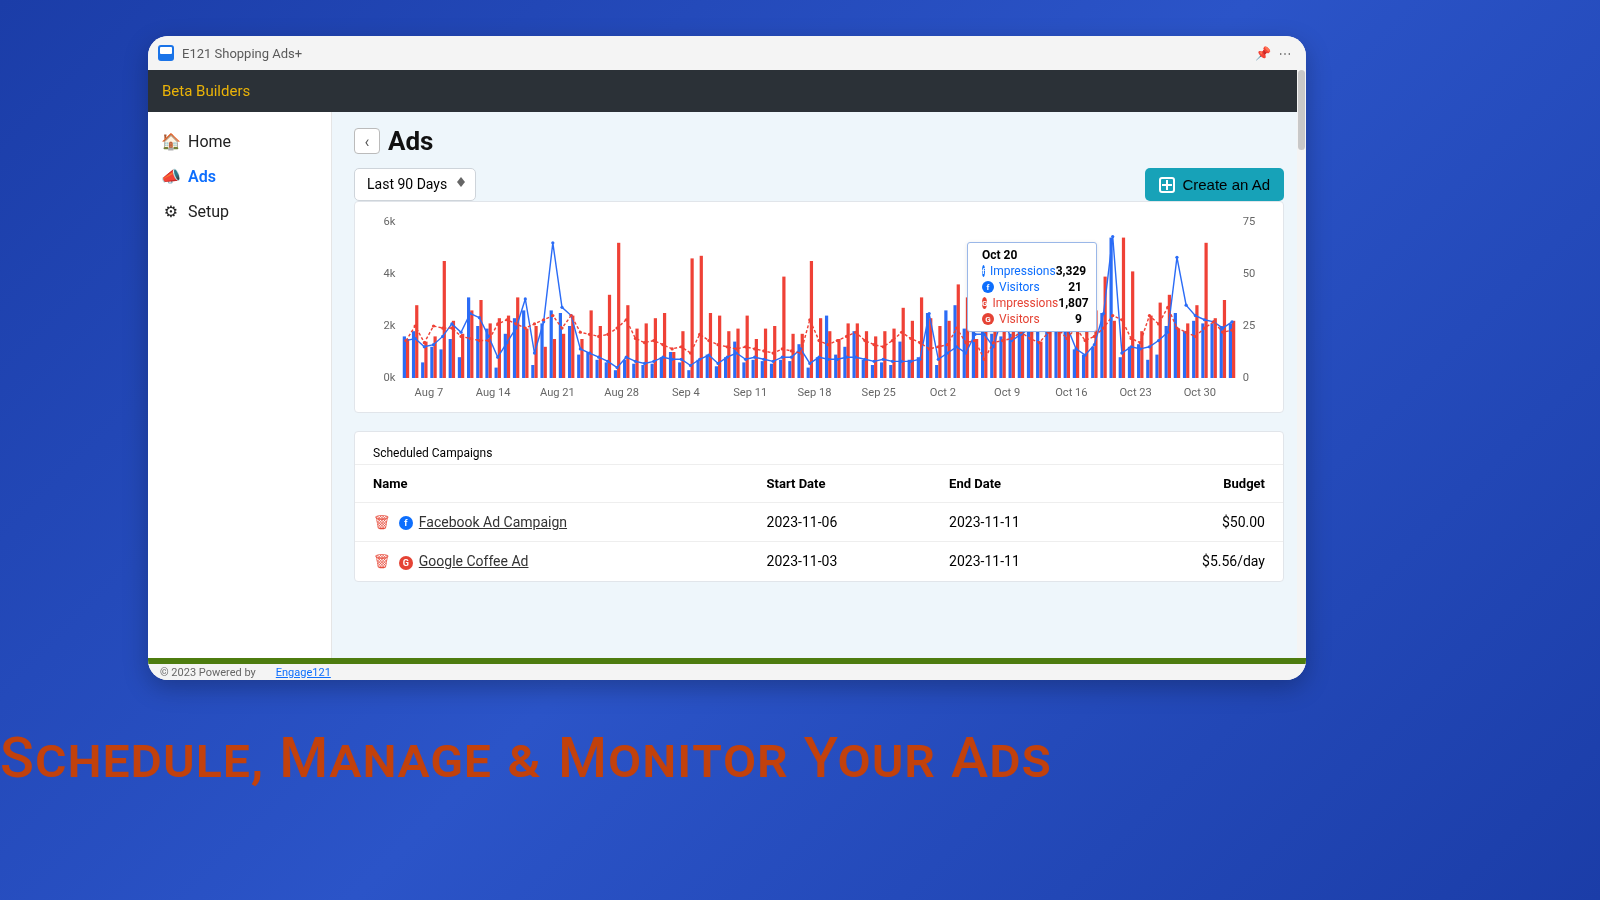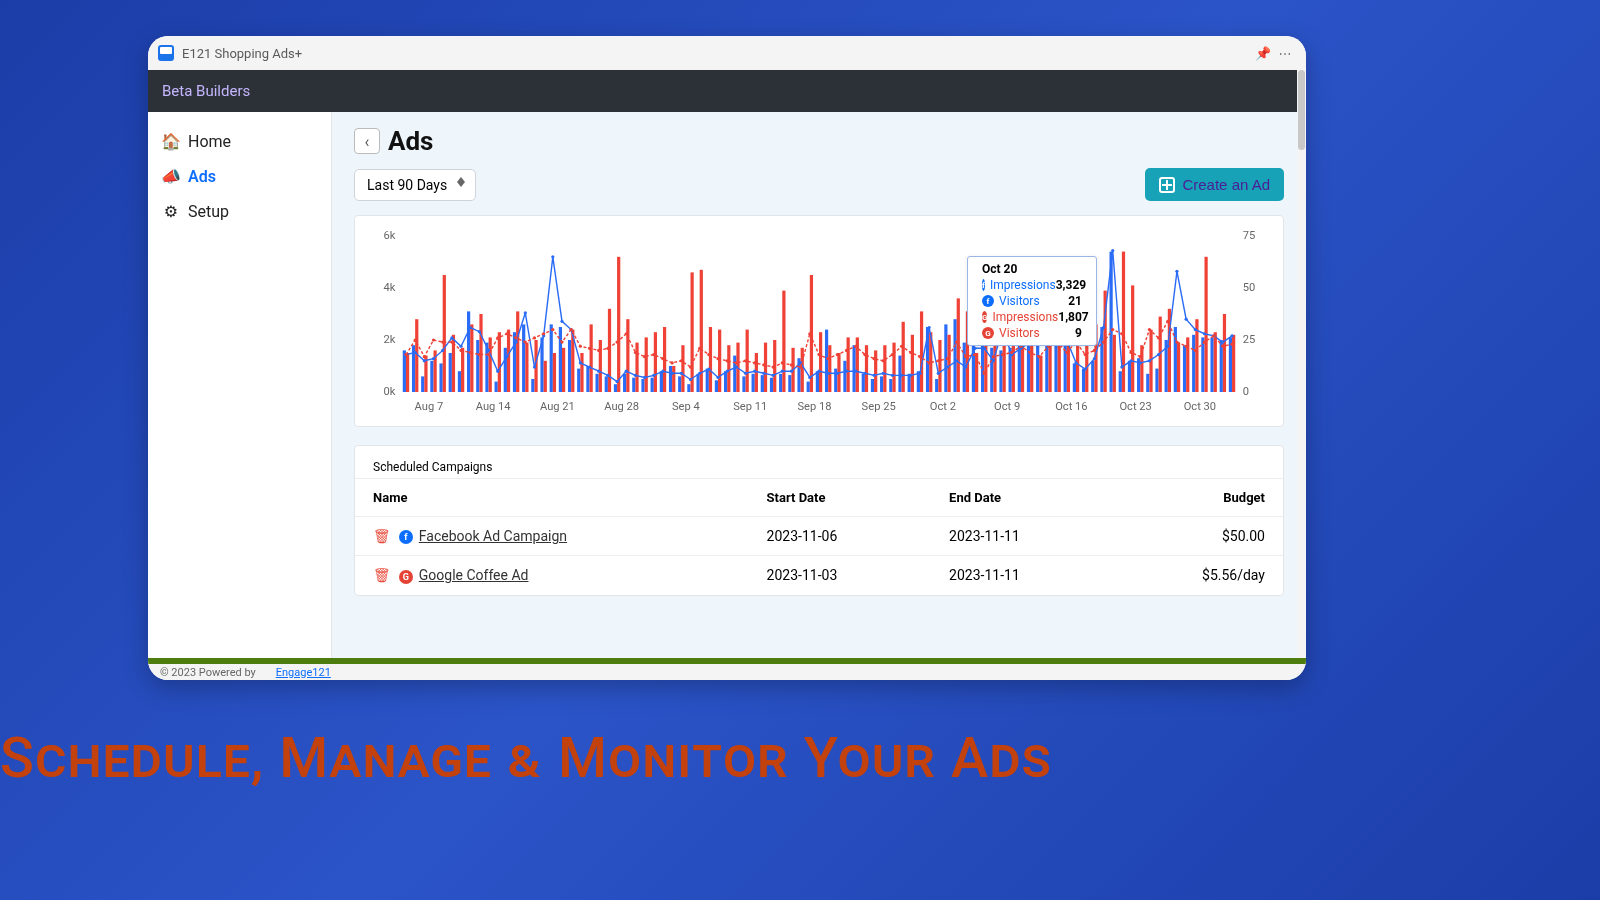--- a/index.html
+++ b/index.html
@@ -21,21 +21,21 @@
   .titlebar {
     height: 34px; background: #f4f4f4;
     display: flex; align-items: center; padding: 0 10px;
     font-size: 13px; color: #5a5a5a;
   }
   .titlebar .logo { width: 16px; height: 16px; background: #1a73e8; border-radius: 3px; margin-right: 8px; position: relative;}
   .titlebar .logo:after{content:""; position:absolute; inset:2px 2px 7px 2px; background:#fff; border-radius:1px;}
   .titlebar .spacer { flex: 1; }
   .titlebar .tb-icon { width: 22px; text-align:center; color:#5a5a5a; cursor:pointer; }
   .topbar {
-    height: 42px; background: #2b3137; color: #c4b5fd;
+    height: 42px; background: #2b3137; color: #eab308;
     display: flex; align-items: center; padding: 0 14px;
     font-size: 15px;
   }
   .body { flex:1; display:flex; background:#eef6fb; overflow:hidden;}
   .sidebar {
     width: 184px; background:#fff; border-right:1px solid #e5e5e5;
     display:flex; flex-direction:column;
   }
   .nav { padding: 12px 4px 0 4px; }
   .nav-item {
@@ -45,25 +45,25 @@
   }
   .nav-item.active { color:#0d6efd; font-weight:600;}
   .nav-icon { width:18px; display:inline-flex; justify-content:center; }
   .support { margin-top:auto; text-align:center; font-size:13px; padding:12px 0; color:#333;}
   .footer { height:22px; background:#f4f4f4; border-top:6px solid #4d7c0f; font-size:11px; color:#666; display:flex; align-items:center; padding:0 12px;}
   .footer a{ color:#0d6efd; margin-left:20px;}
   .main { flex:1; overflow:auto; padding: 14px 22px 0 22px;}
   .page-head { display:flex; align-items:center; gap:8px; margin-bottom:12px;}
   .back-btn { width:26px; height:26px; border:1px solid #bbb; border-radius:4px; background:#fff; display:flex; align-items:center; justify-content:center; cursor:pointer; color:#555;}
   .page-title { font-size:26px; font-weight:700; color:#111;}
-  .toolbar-row { display:flex; align-items:center; margin-bottom:14px;}
+  .toolbar-row { display:flex; }
   .select { background:#fff; border:1px solid #ced4da; border-radius:5px; padding:7px 28px 7px 12px; font-size:14px; position:relative; cursor:pointer;}
   .select:after{content:"";position:absolute;right:10px;top:50%;width:0;height:0;border-left:4px solid transparent;border-right:4px solid transparent;border-top:5px solid #666;transform:translateY(-60%);}
   .select:before{content:"";position:absolute;right:10px;top:50%;width:0;height:0;border-left:4px solid transparent;border-right:4px solid transparent;border-bottom:5px solid #666;transform:translateY(-160%);}
-  .btn-primary { margin-left:auto; background:#17a2b8; color:#4c1d95; border:none; border-radius:5px; padding:8px 14px; font-size:15px; display:flex; align-items:center; gap:7px; cursor:pointer;}
+  .btn-primary { margin-left:auto; background:#17a2b8; color:#000000; border:none; border-radius:5px; padding:8px 14px; font-size:15px; display:flex; align-items:center; gap:7px; cursor:pointer;}
   .plus-box{width:16px;height:16px;border:2px solid #fff;border-radius:3px;position:relative;}
   .plus-box:before,.plus-box:after{content:"";position:absolute;background:#fff;}
   .plus-box:before{left:5px;top:1px;width:2px;height:10px;}
   .plus-box:after{top:5px;left:1px;height:2px;width:10px;}
   .chart-card { background:#fff; border:1px solid #e1e5ea; border-radius:4px; padding:14px 18px 8px 18px; margin-bottom:18px;}
   .chart-wrap { position:relative; height:188px;}
   svg.chart { width:100%; height:100%;}
   .axis-label{font-size:11px; fill:#666;}
   .ytick{font-size:11px; fill:#666;}
   .tooltip {

